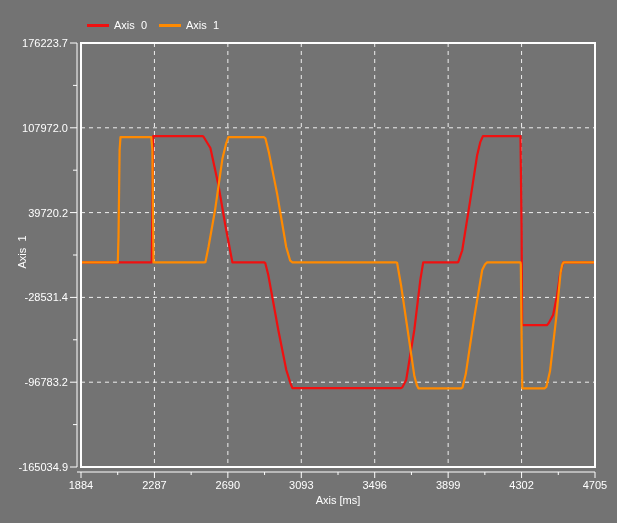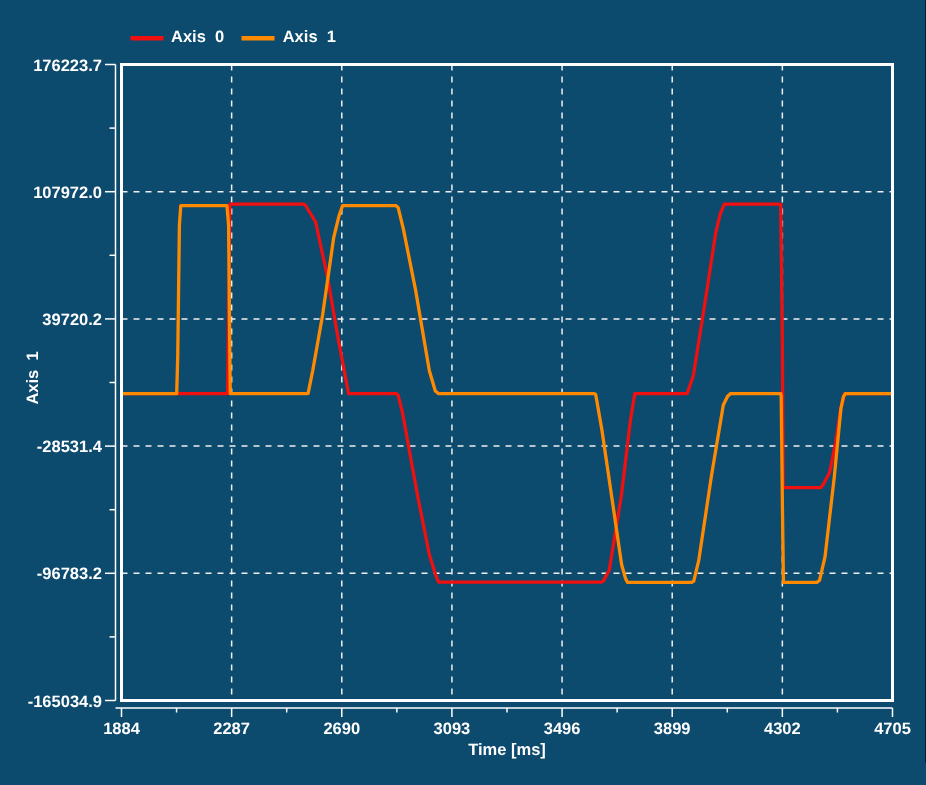--- a/index.html
+++ b/index.html
@@ -1,17 +1,17 @@
 <!DOCTYPE html>
 <html><head>
 <meta charset="utf-8">
 <style>
   html,body{margin:0;padding:0;background:#000;}
-  .stage{position:relative;width:617px;height:523px;background:#0c4a6e;overflow:hidden;
-         font-family:"Liberation Sans", sans-serif;color:#fff;font-weight:bold;}
+  .stage{position:relative;width:617px;height:523px;background:#737373;overflow:hidden;
+         font-family:"Liberation Sans", sans-serif;color:#fff;}
   .legend{position:absolute;left:87px;top:19px;display:flex;align-items:center;gap:12px;}
   .legend-item{display:flex;align-items:center;gap:5px;}
   .swatch{display:inline-block;width:22px;height:3px;}
   .legend-label{font-size:11px;color:#fff;white-space:pre;}
   .ytitle{position:absolute;left:22px;top:252px;transform:translate(-50%,-50%) rotate(-90deg);
           font-size:11px;color:#fff;white-space:pre;}
   .xtitle{position:absolute;left:338px;top:494px;transform:translateX(-50%);
           font-size:11px;color:#fff;}
   svg{position:absolute;left:0;top:0;}
   text{font-family:"Liberation Sans", sans-serif;}
@@ -85,15 +85,15 @@
       <line x1="448.14285714285717" y1="472" x2="448.14285714285717" y2="478" stroke="#ffffff" stroke-width="1"></line>
       <text x="448.14285714285717" y="489" fill="#ffffff" font-size="11" text-anchor="middle">3899</text>
       <line x1="484.85714285714283" y1="472" x2="484.85714285714283" y2="475" stroke="#ffffff" stroke-width="1"></line>
       <line x1="521.5714285714286" y1="472" x2="521.5714285714286" y2="478" stroke="#ffffff" stroke-width="1"></line>
       <text x="521.5714285714286" y="489" fill="#ffffff" font-size="11" text-anchor="middle">4302</text>
       <line x1="558.2857142857142" y1="472" x2="558.2857142857142" y2="475" stroke="#ffffff" stroke-width="1"></line>
       <line x1="595" y1="472" x2="595" y2="478" stroke="#ffffff" stroke-width="1"></line>
       <text x="595" y="489" fill="#ffffff" font-size="11" text-anchor="middle">4705</text>
     </svg>
 
-  <div class="xtitle">Time [ms]</div>
+  <div class="xtitle">Axis [ms]</div>
 
 </div>
 
 </body></html>

